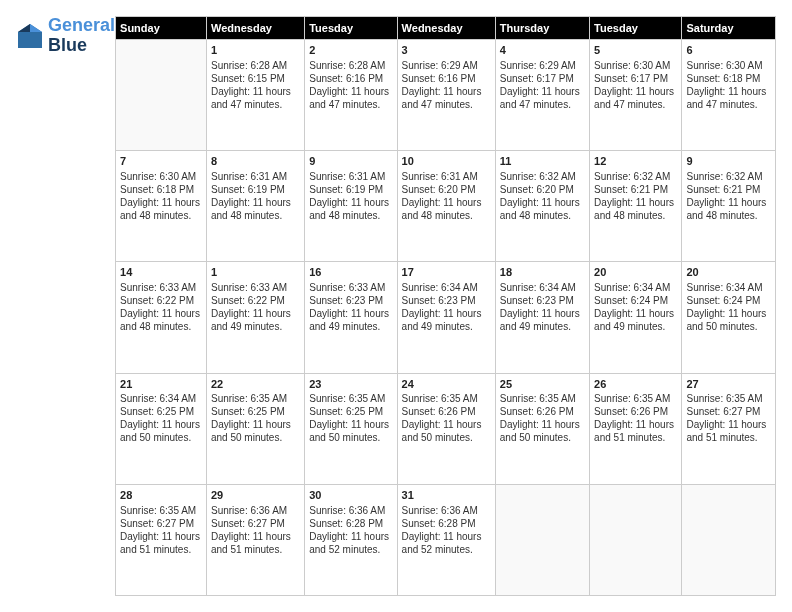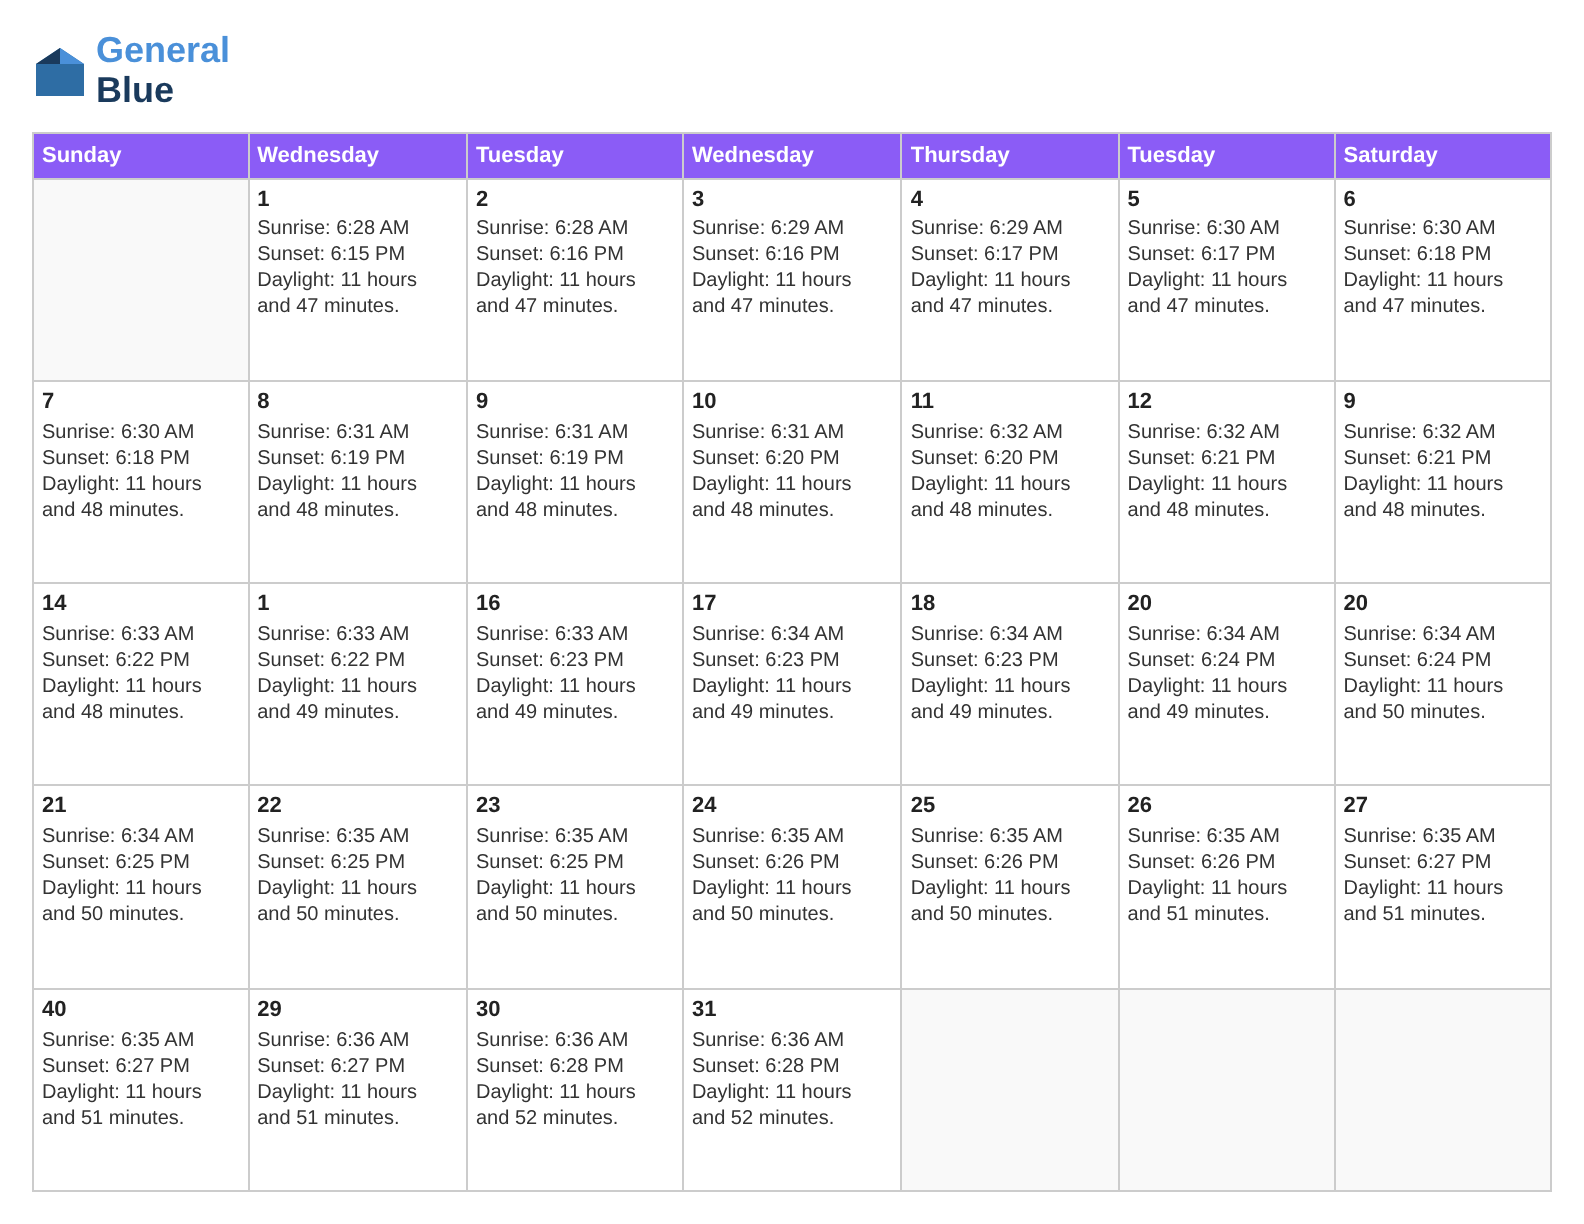--- a/index.html
+++ b/index.html
@@ -8,21 +8,21 @@
       height: 612px;
       font-family: Arial, sans-serif;
       background: #fff;
       overflow: hidden;
     }
     .page {
       width: 792px;
       height: 612px;
       padding: 16px;
       display: flex;
-      flex-direction: column;
+      flex-direction: row;
     }
     .header {
       display: flex;
       justify-content: space-between;
       align-items: flex-start;
       margin-bottom: 10px;
     }
     .logo {
       display: flex;
       align-items: center;
@@ -53,21 +53,21 @@
     .location-title {
       font-size: 14px;
       color: #444;
     }
     .calendar {
       width: 100%;
       border-collapse: collapse;
       flex: 1;
     }
     .calendar th {
-      background: #8b5cf6;
+      background: #000000;
       color: #fff;
       font-size: 11px;
       font-weight: bold;
       padding: 5px 4px;
       text-align: left;
       border: 1px solid #ccc;
     }
     .calendar td {
       border: 1px solid #ccc;
       vertical-align: top;
@@ -321,21 +321,21 @@
           <td>
             <span class="day-num">27</span>
             <div class="day-info" style="white-space: pre-line;">Sunrise: 6:35 AM
 Sunset: 6:27 PM
 Daylight: 11 hours
 and 51 minutes.</div>
           </td>
         </tr>
         <tr>
           <td>
-            <span class="day-num">40</span>
+            <span class="day-num">28</span>
             <div class="day-info" style="white-space: pre-line;">Sunrise: 6:35 AM
 Sunset: 6:27 PM
 Daylight: 11 hours
 and 51 minutes.</div>
           </td>
           <td>
             <span class="day-num">29</span>
             <div class="day-info" style="white-space: pre-line;">Sunrise: 6:36 AM
 Sunset: 6:27 PM
 Daylight: 11 hours

